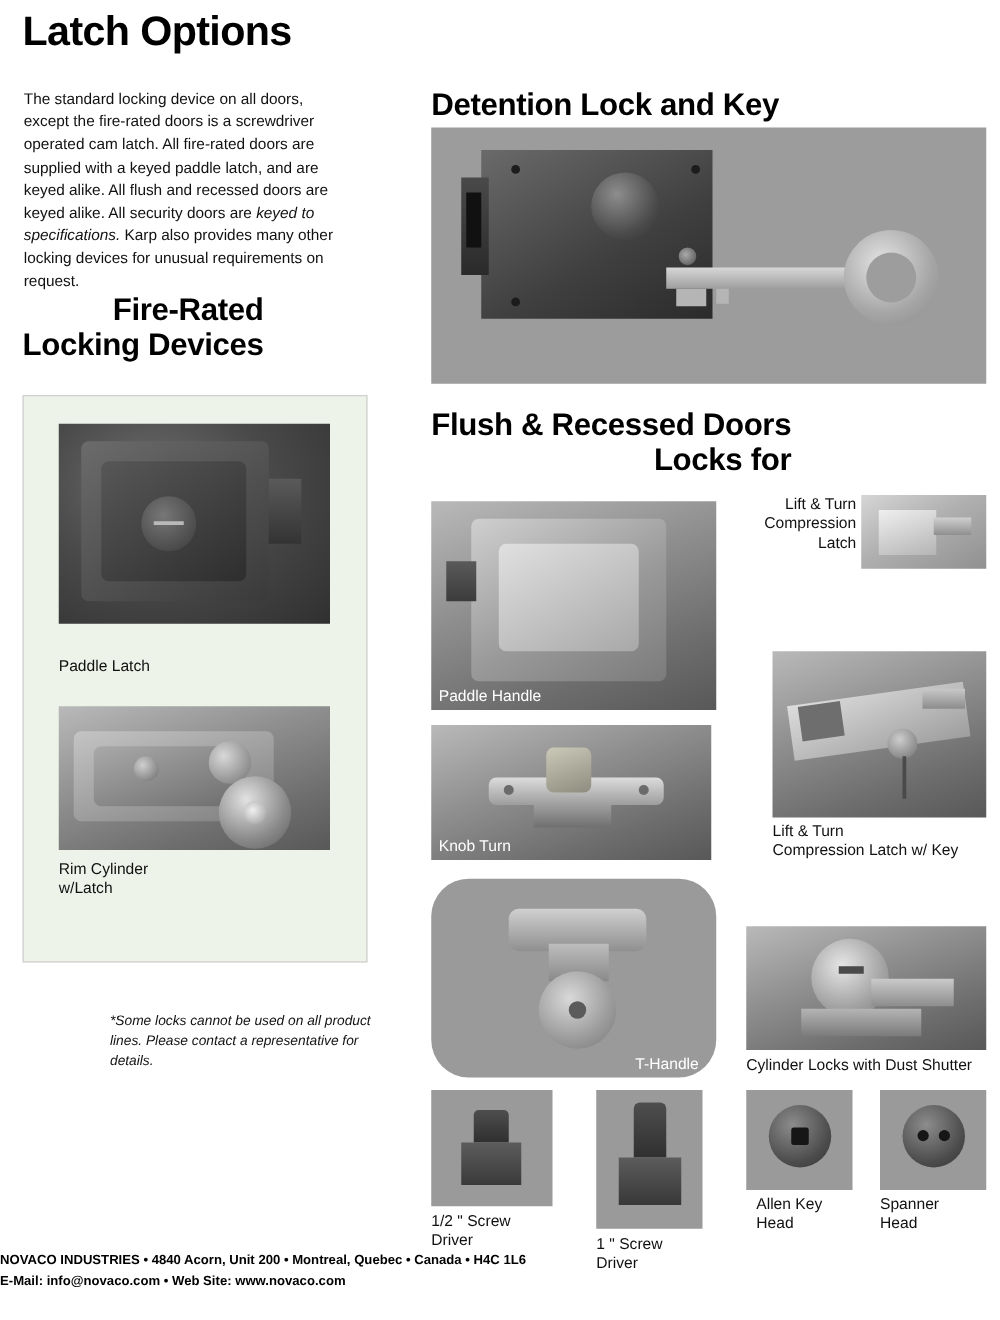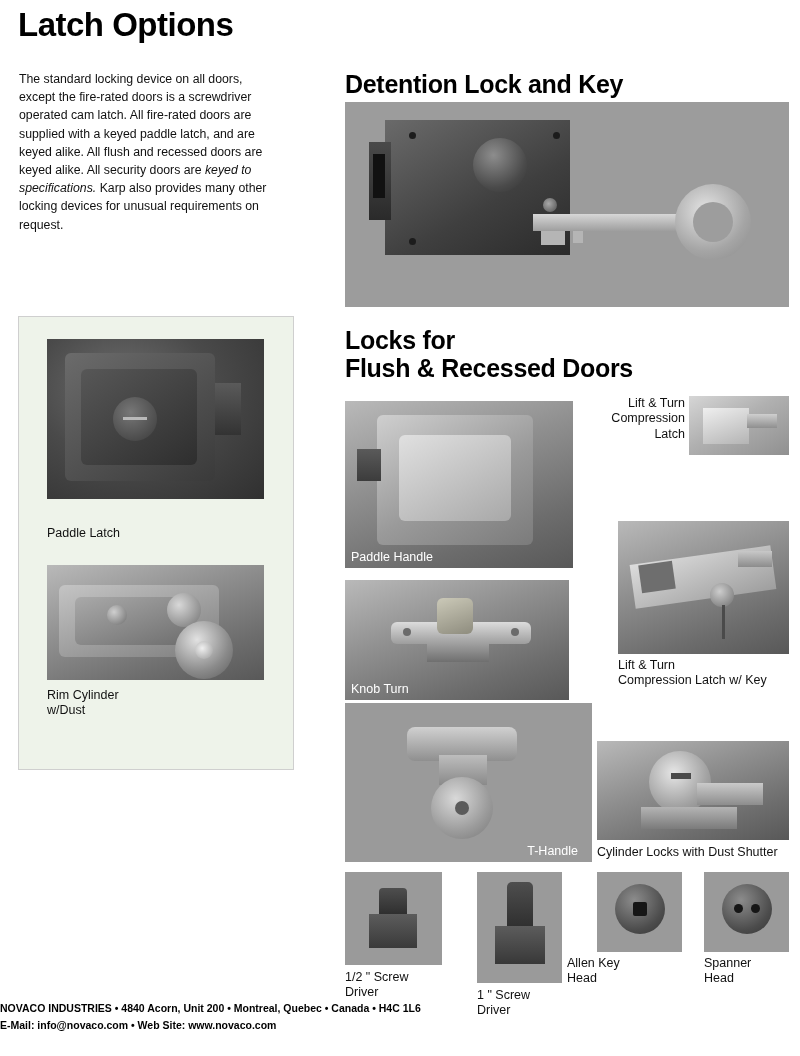--- a/index.html
+++ b/index.html
@@ -30,20 +30,21 @@
     font-weight: bold;
     letter-spacing: -0.5px;
     color: #000;
   }
   .title-sec {
     font-size: 25px;
     font-weight: bold;
     color: #000;
     line-height: 1.12;
     letter-spacing: -0.3px;
+    text-align: right;
   }
   .body-text {
     position: absolute;
     left: 19px;
     top: 70px;
     width: 262px;
     font-size: 12.3px;
     line-height: 1.48;
     color: #111;
   }
@@ -137,20 +138,24 @@
 <body>
 
 <div class="page">
 
   <div class="title-main">Latch Options</div>
 
   <div class="body-text">
     <span>The standard locking device on all doors, except the fire-rated doors is a screwdriver operated cam latch.  All fire-rated doors are supplied with a keyed paddle latch, and are keyed alike.  All flush and recessed doors are keyed alike. All security doors are </span><em>keyed to specifications.</em><span> Karp also provides many other locking devices for unusual requirements on request.</span>
   </div>
 
+  <div class="title-sec" style="position:absolute;left:18px;top:234px;">
+    <div>Fire-Rated</div>
+    <div>Locking Devices</div>
+  </div>
 
   <div class="green-panel"></div>
 
   <div class="photo g-dark" style="left:47px;top:339px;width:217px;height:160px;">
     <div class="ph-inner">
       <div class="shape rr" style="left:18px;top:14px;width:150px;height:128px;background:linear-gradient(145deg,#6b6b6b,#3a3a3a);"></div>
       <div class="shape rr" style="left:34px;top:30px;width:116px;height:96px;background:linear-gradient(145deg,#575757,#2e2e2e);"></div>
       <div class="shape circle" style="left:66px;top:58px;width:44px;height:44px;background:radial-gradient(circle at 40% 35%,#777,#3a3a3a);"></div>
       <div class="shape" style="left:76px;top:78px;width:24px;height:3px;background:#b9b9b9;"></div>
       <div class="shape" style="left:168px;top:44px;width:26px;height:52px;background:linear-gradient(180deg,#5a5a5a,#333);"></div>
@@ -163,23 +168,24 @@
       <div class="shape rr" style="left:12px;top:20px;width:160px;height:72px;background:linear-gradient(160deg,#c4c4c4,#7e7e7e);"></div>
       <div class="shape rr" style="left:28px;top:32px;width:120px;height:48px;background:linear-gradient(160deg,#a9a9a9,#6d6d6d);"></div>
       <div class="shape circle" style="left:60px;top:40px;width:20px;height:20px;background:radial-gradient(circle at 35% 35%,#cfcfcf,#6a6a6a);"></div>
       <div class="shape circle" style="left:120px;top:28px;width:34px;height:34px;background:radial-gradient(circle at 35% 35%,#d8d8d8,#717171);"></div>
       <div class="shape circle" style="left:128px;top:56px;width:58px;height:58px;background:radial-gradient(circle at 38% 32%,#e2e2e2,#8a8a8a 60%,#5c5c5c);"></div>
       <div class="shape circle" style="left:148px;top:76px;width:18px;height:18px;background:radial-gradient(circle at 40% 40%,#f0f0f0,#9a9a9a);"></div>
     </div>
   </div>
   <div class="caption" style="position:absolute;left:47px;top:688px;line-height:1.22;">
     <div>Rim Cylinder</div>
-    <div>w/Dust</div>
-  </div>
-
+    <div>w/Latch</div>
+  </div>
+
+  <div class="note">*Some locks cannot be used on all product lines. Please contact a representative for details.</div>
 
   <div class="title-sec" style="position:absolute;left:345px;top:70px;">Detention Lock and Key</div>
 
   <div class="photo" style="left:345px;top:102px;width:444px;height:205px;background:#9c9c9c;">
     <div class="ph-inner">
       <div class="shape" style="left:40px;top:18px;width:185px;height:135px;background:linear-gradient(150deg,#6a6a6a,#3f3f3f 60%,#2b2b2b);"></div>
       <div class="shape" style="left:24px;top:40px;width:22px;height:78px;background:linear-gradient(180deg,#4a4a4a,#2a2a2a);"></div>
       <div class="shape" style="left:28px;top:52px;width:12px;height:44px;background:#111;"></div>
       <div class="shape circle" style="left:128px;top:36px;width:54px;height:54px;background:radial-gradient(circle at 38% 32%,#8d8d8d,#4a4a4a 65%,#333);"></div>
       <div class="shape circle" style="left:198px;top:96px;width:14px;height:14px;background:radial-gradient(circle at 40% 40%,#a9a9a9,#4e4e4e);"></div>
@@ -188,45 +194,45 @@
       <div class="shape circle" style="left:64px;top:136px;width:7px;height:7px;background:#1c1c1c;"></div>
       <div class="shape" style="left:188px;top:112px;width:170px;height:17px;background:linear-gradient(180deg,#d7d7d7,#9e9e9e);"></div>
       <div class="shape" style="left:196px;top:129px;width:24px;height:14px;background:#b5b5b5;"></div>
       <div class="shape" style="left:228px;top:129px;width:10px;height:12px;background:#b5b5b5;"></div>
       <div class="shape circle" style="left:330px;top:82px;width:76px;height:76px;background:radial-gradient(circle at 40% 35%,#e4e4e4,#a5a5a5 60%,#8a8a8a);"></div>
       <div class="shape circle" style="left:348px;top:100px;width:40px;height:40px;background:#9d9d9d;"></div>
     </div>
   </div>
 
   <div class="title-sec" style="position:absolute;left:345px;top:326px;">
+    <div>Flush &amp; Recessed Doors</div>
     <div>Locks for</div>
-    <div>Flush &amp; Recessed Doors</div>
   </div>
 
   <div class="photo g-mid" style="left:345px;top:401px;width:228px;height:167px;">
     <div class="ph-inner">
       <div class="shape rr" style="left:32px;top:14px;width:156px;height:130px;background:linear-gradient(150deg,#cfcfcf,#9a9a9a 55%,#7b7b7b);"></div>
       <div class="shape rr" style="left:54px;top:34px;width:112px;height:86px;background:linear-gradient(150deg,#e0e0e0,#a8a8a8);"></div>
       <div class="shape" style="left:12px;top:48px;width:24px;height:32px;background:linear-gradient(180deg,#5a5a5a,#3c3c3c);"></div>
     </div>
     <div class="cap-inside caption-light">Paddle Handle</div>
   </div>
 
-  <div class="photo g-mid" style="left:345px;top:580px;width:224px;height:120px;">
+  <div class="photo g-mid" style="left:345px;top:580px;width:224px;height:108px;">
     <div class="ph-inner">
       <div class="shape rr" style="left:46px;top:42px;width:140px;height:22px;background:linear-gradient(180deg,#dcdcdc,#9d9d9d);"></div>
       <div class="shape rr" style="left:92px;top:18px;width:36px;height:36px;background:linear-gradient(160deg,#cbc9b8,#8e8c7e);border-radius:6px;"></div>
       <div class="shape" style="left:82px;top:60px;width:62px;height:22px;background:linear-gradient(180deg,#a9a9a9,#6f6f6f);"></div>
       <div class="shape circle" style="left:58px;top:48px;width:8px;height:8px;background:#6b6b6b;"></div>
       <div class="shape circle" style="left:166px;top:48px;width:8px;height:8px;background:#6b6b6b;"></div>
     </div>
     <div class="cap-inside caption-light">Knob Turn</div>
   </div>
 
-  <div class="photo g-flat" style="left:345px;top:703px;width:247px;height:159px;">
+  <div class="photo g-flat" style="left:345px;top:703px;width:228px;height:159px;border-radius:30px;">
     <div class="ph-inner">
       <div class="shape" style="left:62px;top:24px;width:110px;height:34px;background:linear-gradient(180deg,#d0d0d0,#8f8f8f);border-radius:8px;"></div>
       <div class="shape" style="left:94px;top:52px;width:48px;height:30px;background:linear-gradient(180deg,#bdbdbd,#8a8a8a);"></div>
       <div class="shape circle" style="left:86px;top:74px;width:62px;height:62px;background:radial-gradient(circle at 40% 35%,#d9d9d9,#9b9b9b 60%,#777);"></div>
       <div class="shape circle" style="left:110px;top:98px;width:14px;height:14px;background:#5b5b5b;"></div>
     </div>
     <div class="cap-inside caption-light" style="left:auto;right:14px;">T-Handle</div>
   </div>
 
   <div class="photo g-light" style="left:689px;top:396px;width:100px;height:59px;">
@@ -286,21 +292,21 @@
     <div>1 " Screw</div>
     <div>Driver</div>
   </div>
 
   <div class="photo g-flat" style="left:597px;top:872px;width:85px;height:80px;">
     <div class="ph-inner">
       <div class="shape circle" style="left:18px;top:12px;width:50px;height:50px;background:radial-gradient(circle at 38% 32%,#8c8c8c,#4c4c4c 65%,#343434);"></div>
       <div class="shape" style="left:36px;top:30px;width:14px;height:14px;background:#161616;border-radius:2px;"></div>
     </div>
   </div>
-  <div class="caption" style="position:absolute;left:567px;top:956px;line-height:1.22;">
+  <div class="caption" style="position:absolute;left:605px;top:956px;line-height:1.22;">
     <div>Allen Key</div>
     <div>Head</div>
   </div>
 
   <div class="photo g-flat" style="left:704px;top:872px;width:85px;height:80px;">
     <div class="ph-inner">
       <div class="shape circle" style="left:18px;top:12px;width:50px;height:50px;background:radial-gradient(circle at 38% 32%,#8c8c8c,#4c4c4c 65%,#343434);"></div>
       <div class="shape circle" style="left:30px;top:32px;width:9px;height:9px;background:#161616;"></div>
       <div class="shape circle" style="left:47px;top:32px;width:9px;height:9px;background:#161616;"></div>
     </div>

